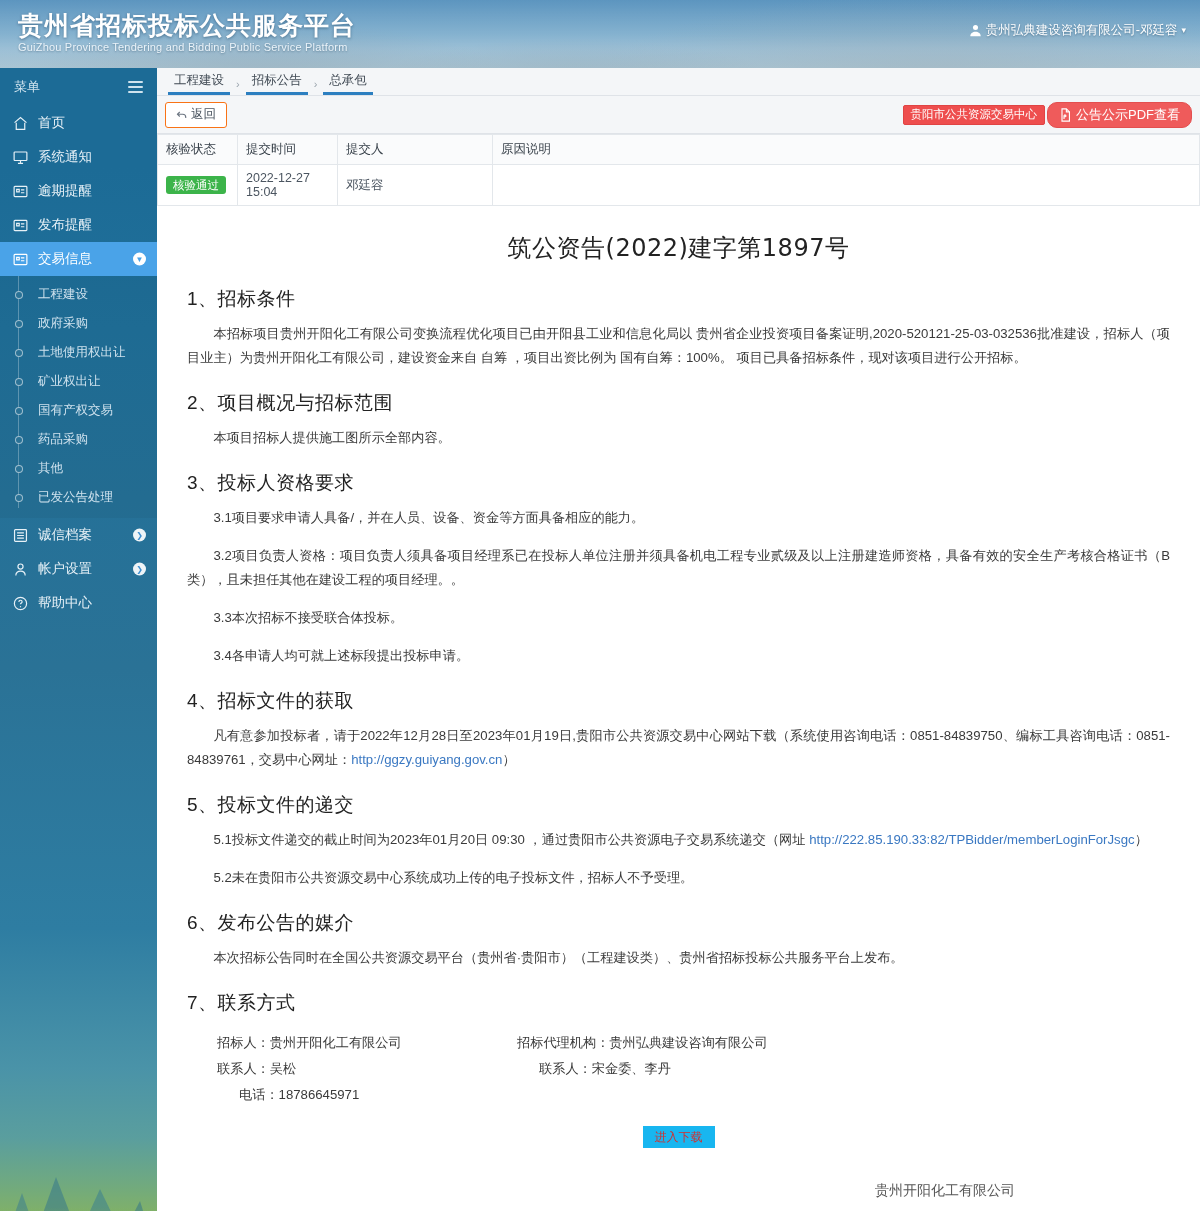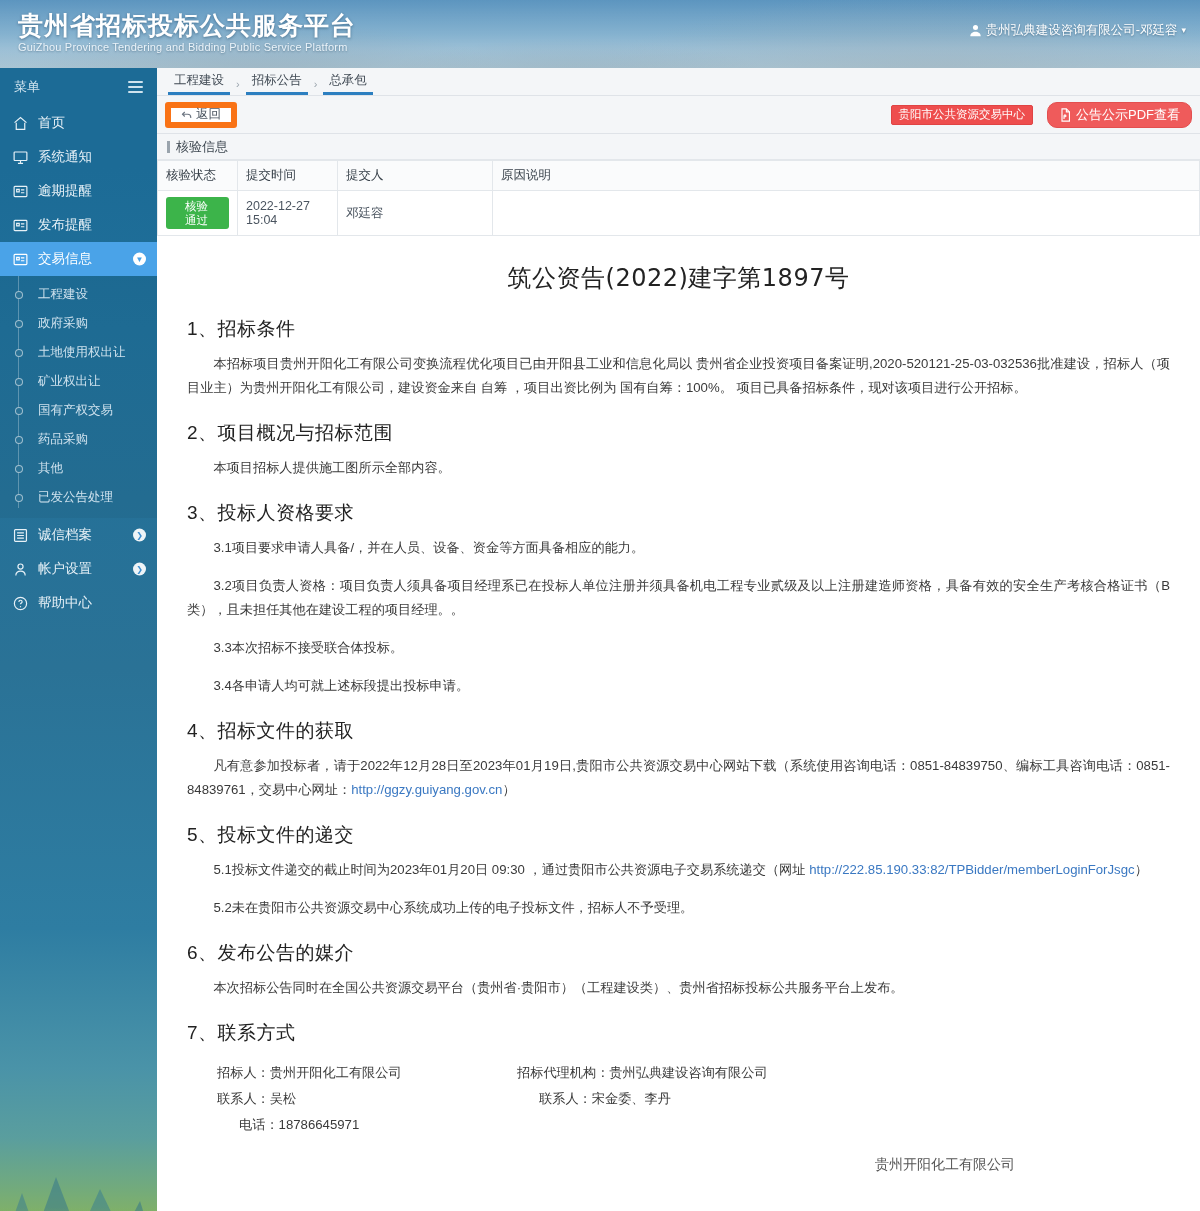--- a/index.html
+++ b/index.html
@@ -108,25 +108,25 @@
     border-bottom:3px solid #2c7fc0; margin:0 3px; cursor:pointer; line-height:15px;
   }
   .crumb-sep { font-size:11px; color:#9aa4ad; padding:0 3px 5px 3px; }
 
   .toolbar {
     height:38px; background:#f4f6f8; border-bottom:1px solid #dfe3e8;
     display:flex; align-items:center; padding:0 8px; position:relative;
   }
   .btn-back {
     display:inline-flex; align-items:center; gap:3px;
-    height:26px; padding:0 10px; background:#fff; border:6px solid #f97316;
+    height:26px; padding:0 10px; background:#fff; border:1px solid #f97316;
     border-radius:3px; font-size:12.5px; color:#4b5560; cursor:pointer;
   }
   .btn-back svg { display:block; }
-  .tb-right { position:absolute; right:8px; top:50%; transform:translateY(-50%); display:flex; align-items:center; gap:14px; }
+  .tb-right { position:absolute; right:8px; top:50%; transform:translateY(-50%); display:flex; align-items:center; gap:2px; }
   .tag-red {
     display:inline-flex; align-items:center; height:20px; padding:0 7px;
     background:#ee4e4e; color:#fff; font-size:11.5px; border-radius:2px;
     border:1px solid #e04444; cursor:pointer; white-space:nowrap;
   }
   .btn-pdf {
     display:inline-flex; align-items:center; gap:4px; height:26px; padding:0 11px;
     background:#ef5b5b; color:#fff; font-size:13px; border-radius:10px;
     border:1px solid #e34f4f; cursor:pointer; white-space:nowrap;
   }
@@ -142,21 +142,21 @@
   }
 
   table.chk { width:100%; border-collapse:collapse; table-layout:fixed; }
   table.chk th, table.chk td {
     border:1px solid #e3e7eb; font-size:12.5px; color:#4b5560;
     text-align:left; padding:6px 8px; font-weight:normal; height:27px;
   }
   table.chk th { background:#fafbfc; color:#39424b; }
   .badge-pass {
     display:inline-block; background:#3cb44a; color:#fff; font-size:11.5px;
-    padding:2px 19px; border-radius:3px; line-height:14px;
+    padding:2px 7px; border-radius:3px; line-height:14px;
   }
 
   
   .doc { padding:18px 30px 10px 30px; }
   .doc-title {
     text-align:center; font-size:24px; color:#222; margin:8px 0 22px 0;
     font-family:"DejaVu Sans","Liberation Sans",sans-serif; letter-spacing:.5px;
   }
   h3.sec {
     font-size:19px; font-weight:normal; color:#222; margin:20px 0 10px 0;
@@ -347,21 +347,20 @@
               <path d="M3 1h5l3.5 3.5V15H3z"></path>
               <path d="M8 1v3.5h3.5"></path>
               <path d="M5.3 8.2v4.3M5.3 8.2h1.3a.9.9 0 010 1.8H5.3"></path>
             </svg>
         </span>
         <span>公告公示PDF查看</span>
       </button>
     </div>
   </div>
 
-  <div class="panel-title">核验信息</div>
 
   <table class="chk">
     <colgroup>
         <col style="width:80px">
         <col style="width:100px">
         <col style="width:155px">
         <col>
       </colgroup>
     <thead>
       <tr>
@@ -414,17 +413,20 @@
         <div>招标人：贵州开阳化工有限公司</div>
         <div class="ln2">联系人：吴松</div>
         <div class="ln3">电话：18786645971</div>
       </div>
       <div class="col">
         <div>招标代理机构：贵州弘典建设咨询有限公司</div>
         <div class="ln2" style="padding-left:22px">联系人：宋金委、李丹</div>
       </div>
     </div>
 
+    <div class="dl-wrap">
+      <button class="btn-dl">进入下载</button>
+    </div>
 
     <div class="sign">贵州开阳化工有限公司</div>
 
   </div>
 </div>
 
 </body></html>

